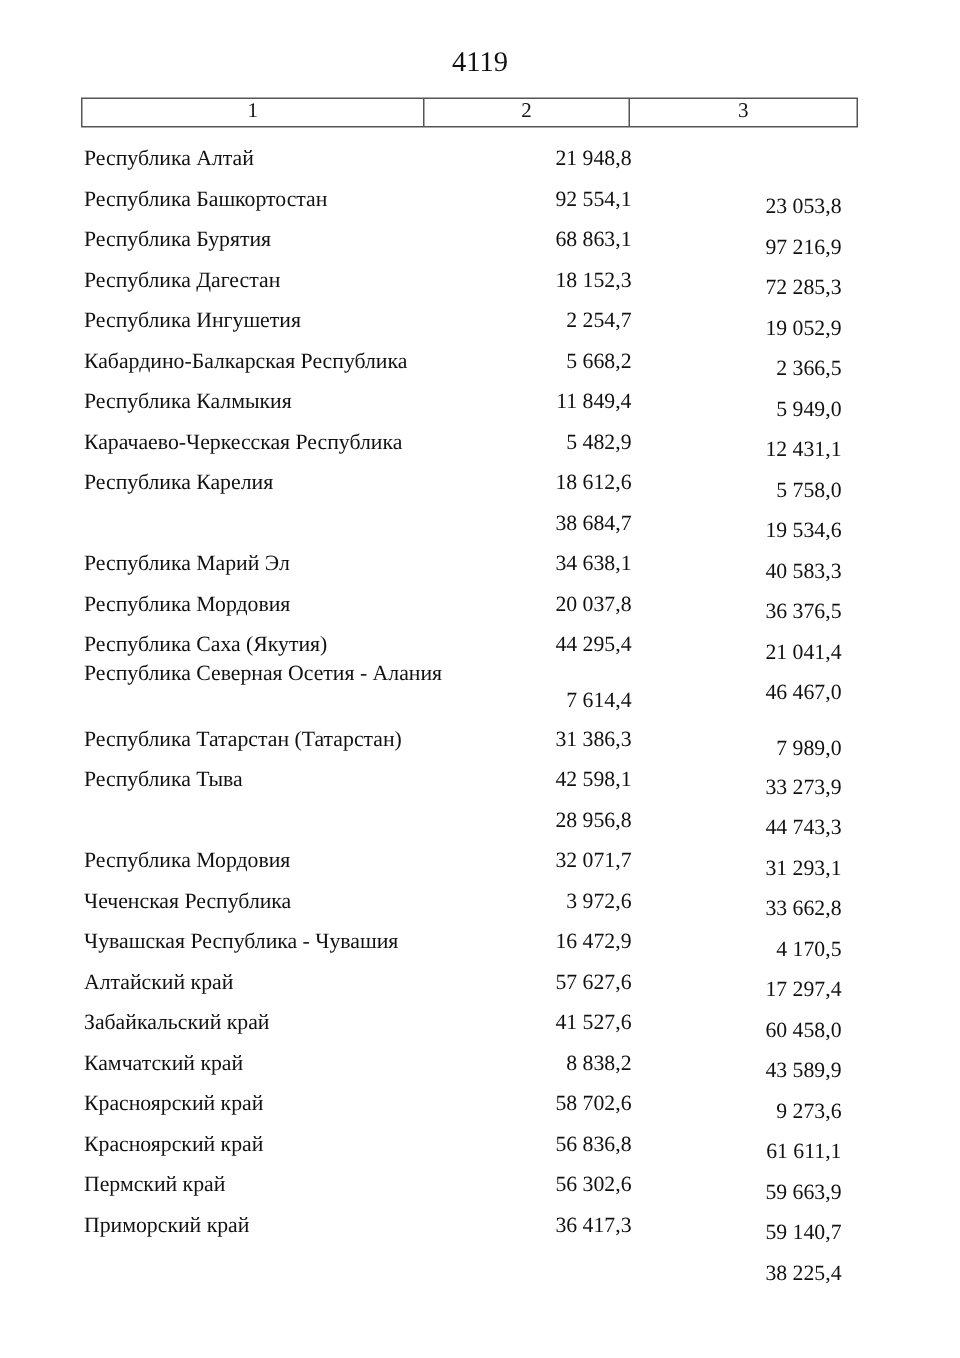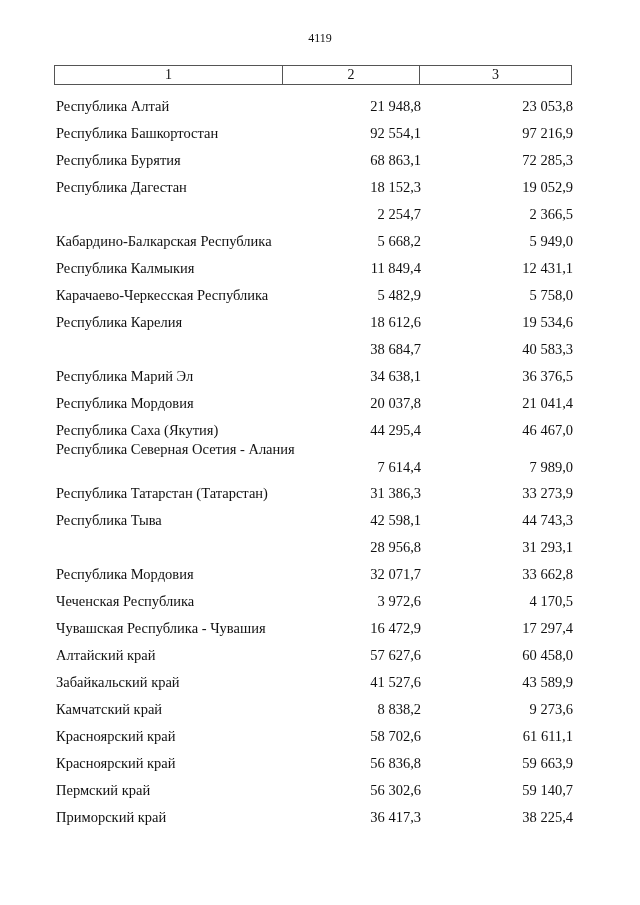--- a/index.html
+++ b/index.html
@@ -14,21 +14,21 @@
       overflow: hidden;
       font-family: "Liberation Serif", "DejaVu Serif", serif;
       color: #111111;
     }
     .page-number {
       position: absolute;
       top: 31px;
       left: 0;
       width: 640px;
       text-align: center;
-      font-size: 12px;
+      font-size: 19px;
     }
     .header-box {
       position: absolute;
       top: 65px;
       left: 54px;
       width: 518px;
       height: 20px;
       border: 1px solid #555555;
       display: flex;
       box-sizing: border-box;
@@ -64,21 +64,21 @@
       width: 240px;
       line-height: 17px;
     }
     .row .v1, .row .v2 {
       position: absolute;
       top: 2px;
       text-align: right;
       line-height: 17px;
     }
     .row .v1 { right: 155px; }
-    .row .v2 { right: 3px; }
+    .row .v2 { right: 15px; margin-top: 32px; }
     .row.tall .name { top: -6px; }
     .row.tall .v1, .row.tall .v2 { top: 12px; }
   </style>
 </head>
 <body>
 
 <div class="page-number">4119</div>
 
 <div class="header-box">
   <div class="header-cell c1">1</div>
@@ -101,20 +101,21 @@
       <span class="name">Республика Бурятия</span>
       <span class="v1">68 863,1</span>
       <span class="v2">72 285,3</span>
     </div>
   <div class="row">
       <span class="name">Республика Дагестан</span>
       <span class="v1">18 152,3</span>
       <span class="v2">19 052,9</span>
     </div>
   <div class="row">
+      <span class="name">Республика Ингушетия</span>
       <span class="v1">2 254,7</span>
       <span class="v2">2 366,5</span>
     </div>
   <div class="row">
       <span class="name">Кабардино-Балкарская Республика</span>
       <span class="v1">5 668,2</span>
       <span class="v2">5 949,0</span>
     </div>
   <div class="row">
       <span class="name">Республика Калмыкия</span>

